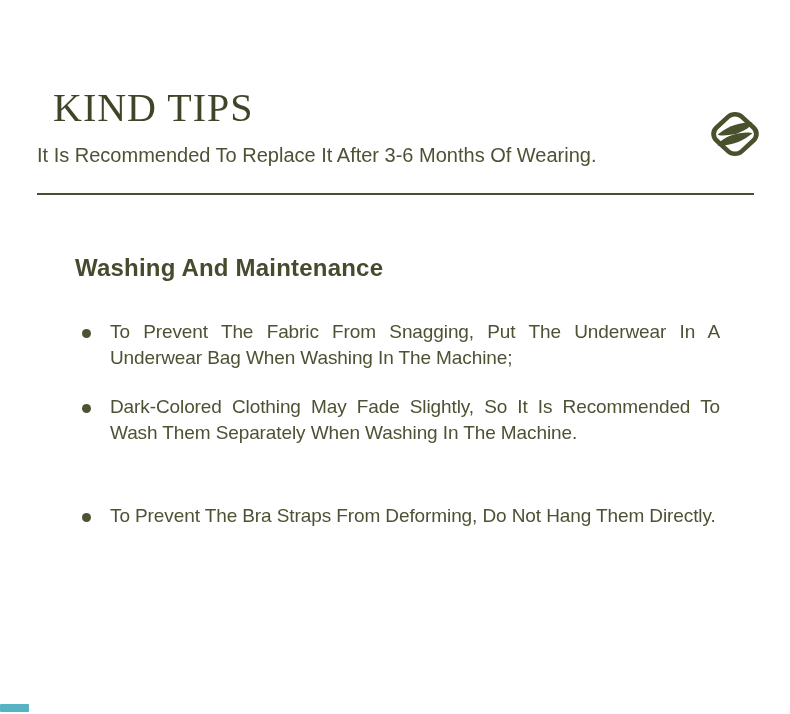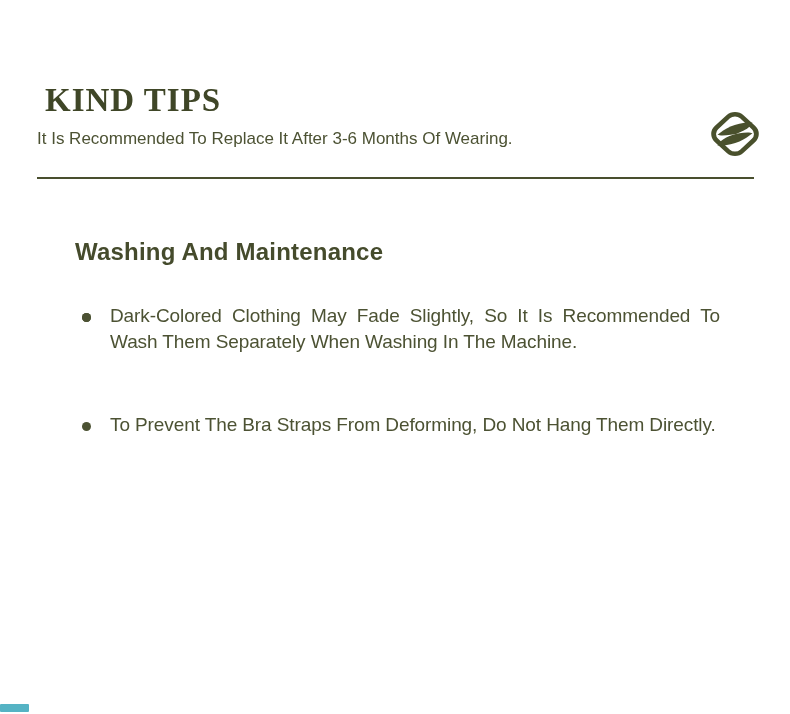--- a/index.html
+++ b/index.html
@@ -11,29 +11,29 @@
     overflow: hidden;
     font-family: "Liberation Sans", sans-serif;
     color: #4c5233;
   }
   .header {
     position: relative;
     padding: 72px 36px 0 37px;
   }
   .page-title {
     font-family: "Liberation Serif", "DejaVu Serif", serif;
-    font-size: 33px;
+    font-size: 40px;
     line-height: 40px;
-    font-weight: 700;
+    font-weight: 400;
     letter-spacing: 1px;
     color: #3f4627;
-    margin: 8px;
+    margin: 16px;
   }
   .page-subtitle {
-    font-size: 17px;
+    font-size: 20px;
     line-height: 22px;
     color: #4c5233;
     margin-top: 7px;
   }
   .divider {
     border: none;
     border-top: 2px solid #494f2e;
     margin: 27px 0 0 0;
     width: 717px;
   }
@@ -107,20 +107,21 @@
     </svg>
   </span>
   <hr class="divider">
 </div>
 
 <div class="section">
   <h2 class="section-title">Washing And Maintenance</h2>
   <ul class="tips-list">
     <li class="tip-2">
       <span class="bullet"></span>
+      <span>To Prevent The Fabric From Snagging, Put The Underwear In A Underwear Bag When Washing In The Machine;</span>
     </li>
     <li class="tip-3">
       <span class="bullet"></span>
       <span>Dark-Colored Clothing May Fade Slightly, So It Is Recommended To Wash Them Separately When Washing In The Machine.</span>
     </li>
     <li class="tip-4">
       <span class="bullet"></span>
       <span>To Prevent The Bra Straps From Deforming, Do Not Hang Them Directly.</span>
     </li>
   </ul>

